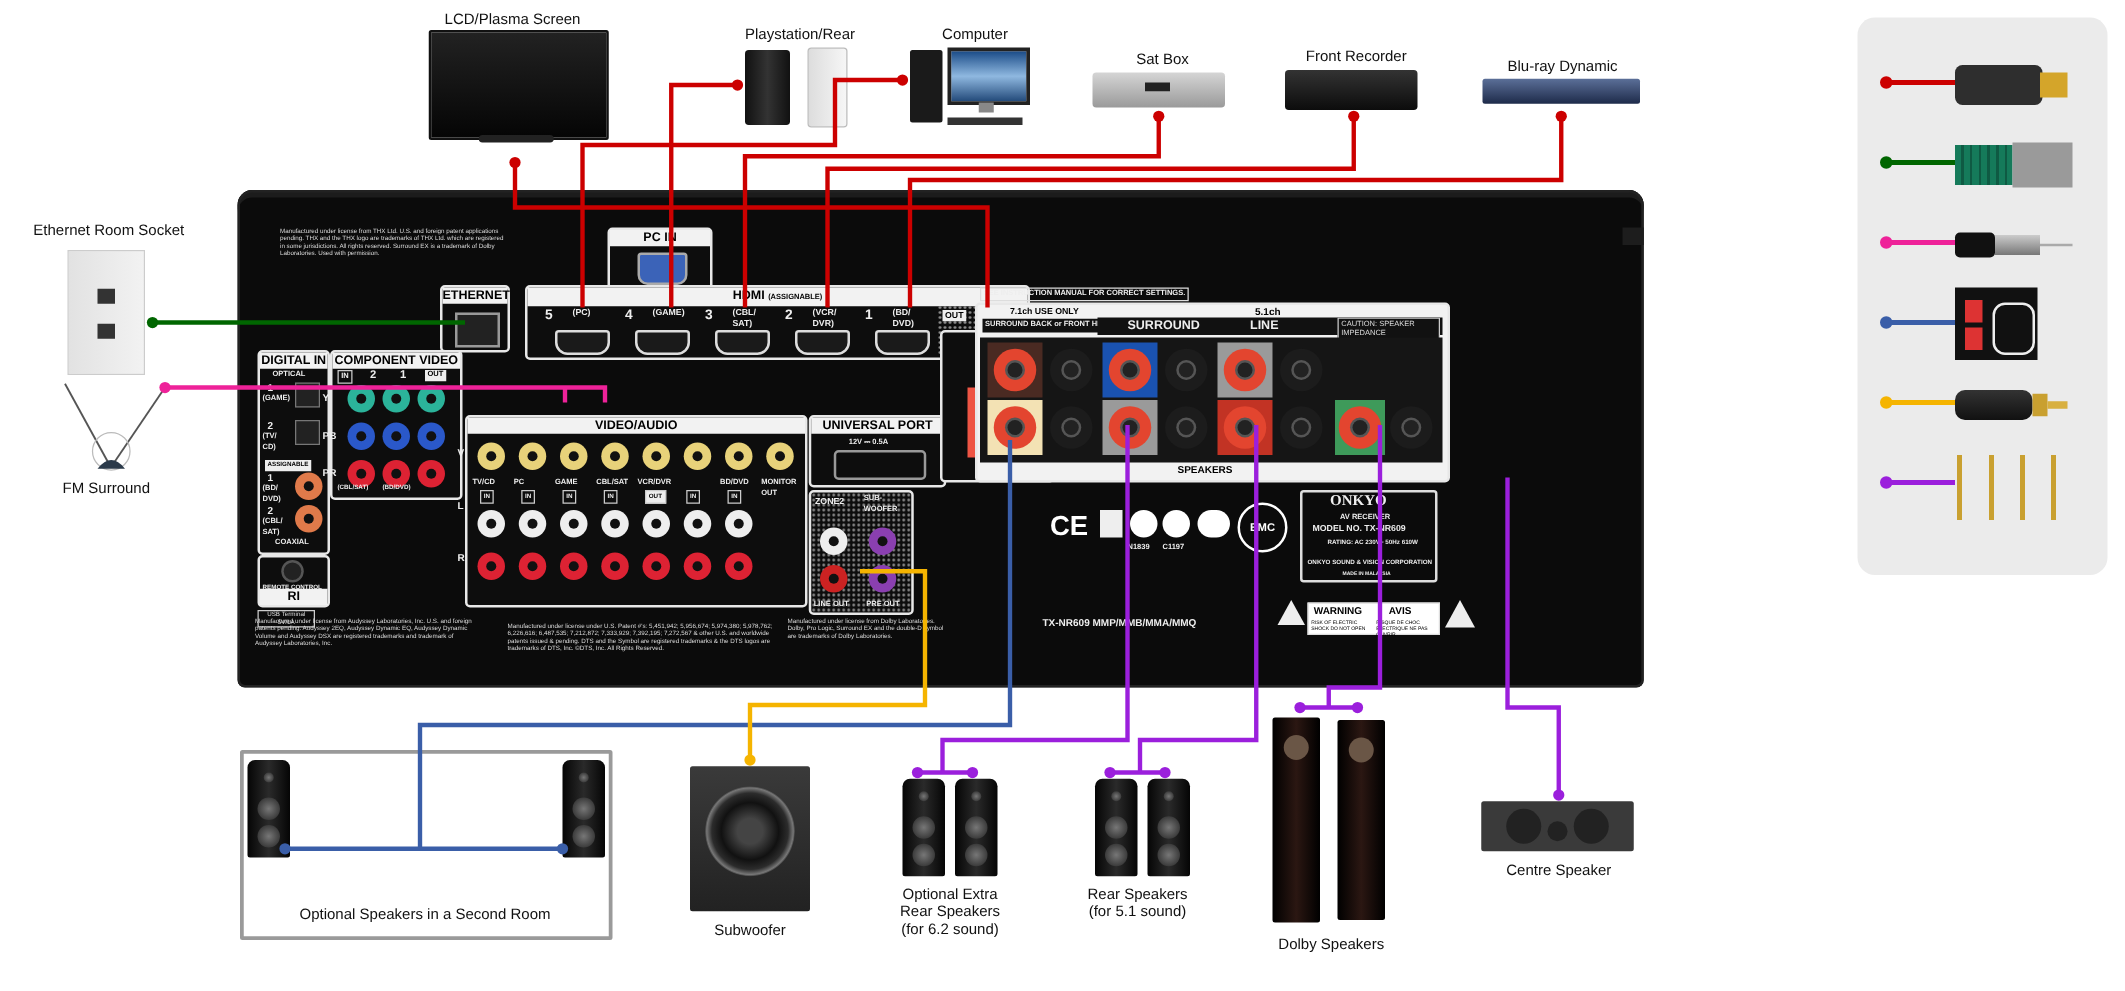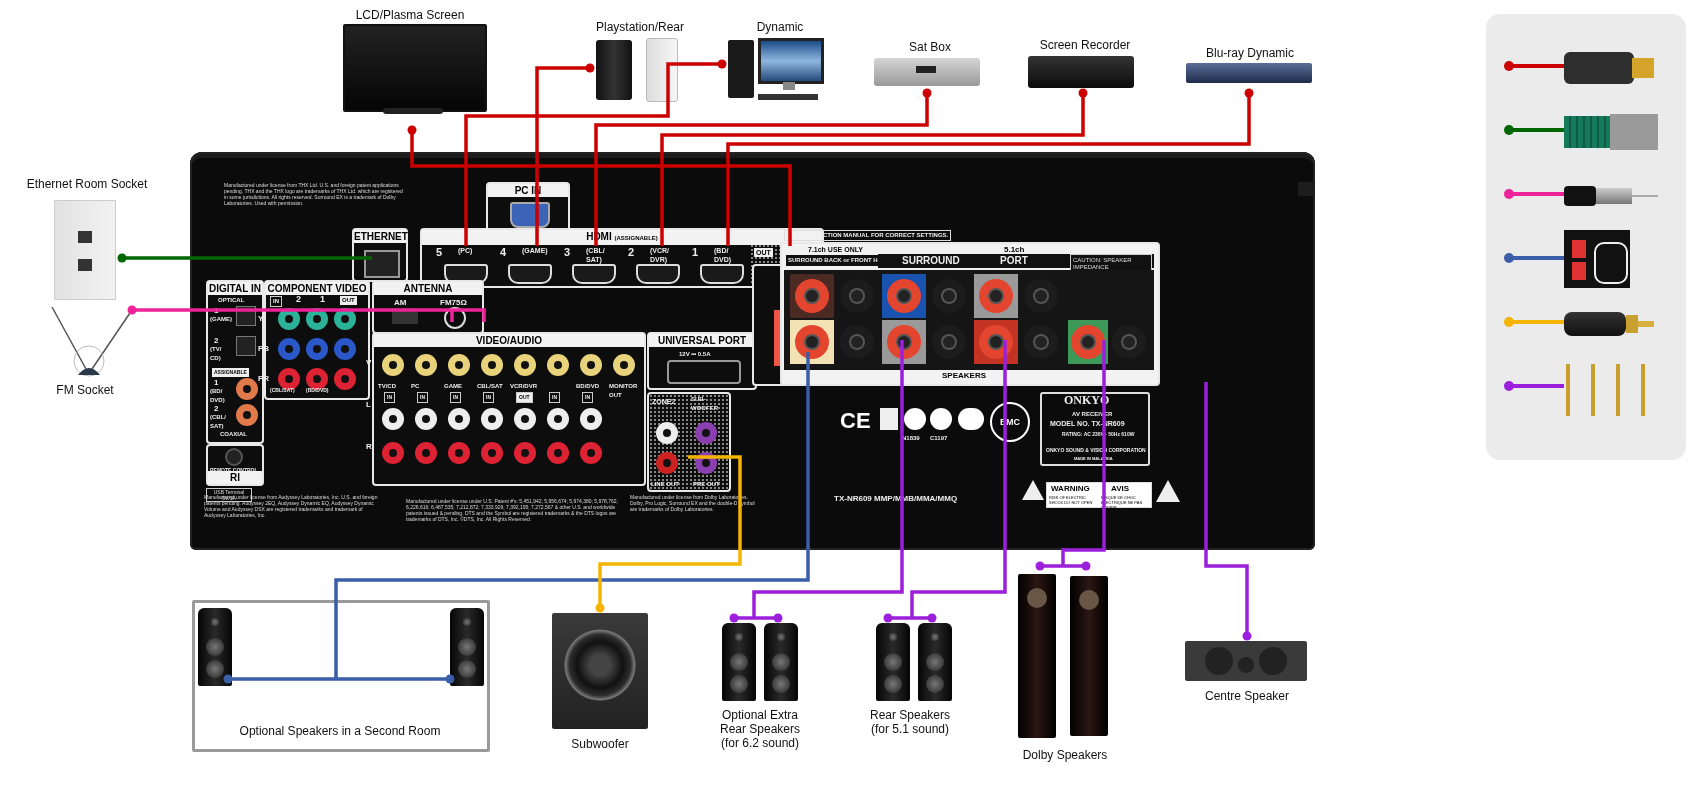--- a/index.html
+++ b/index.html
@@ -33,53 +33,53 @@
   <div style="position:absolute;left:0;top:0;width:140px;height:84px;background:linear-gradient(#222,#050505);border:2px solid #111;border-radius:2px;"></div>
   <div style="position:absolute;left:40px;top:84px;width:60px;height:6px;background:#222;border-radius:3px;"></div>
 </div>
 
 <div class="lbl" style="left:580px;top:20px;width:120px;">Playstation/Rear</div>
 <div class="dev" style="left:596px;top:38px;width:86px;height:64px;">
   <div style="position:absolute;left:0;top:2px;width:36px;height:60px;background:linear-gradient(90deg,#111,#333,#111);border-radius:3px;"></div>
   <div style="position:absolute;left:50px;top:0;width:30px;height:62px;background:linear-gradient(90deg,#ddd,#f6f6f6);border:1px solid #bbb;border-radius:3px;"></div>
 </div>
 
-<div class="lbl" style="left:740px;top:20px;width:80px;">Dynamic</div>
+<div class="lbl" style="left:740px;top:20px;width:80px;">Computer</div>
 <div class="dev" style="left:728px;top:36px;width:100px;height:68px;">
   <div style="position:absolute;left:0;top:4px;width:26px;height:58px;background:#1a1a1a;border-radius:2px;"></div>
   <div style="position:absolute;left:30px;top:2px;width:60px;height:40px;background:linear-gradient(#1b4c88,#8fb8e0,#234a7a);border:3px solid #222;"></div>
   <div style="position:absolute;left:55px;top:46px;width:12px;height:8px;background:#888;"></div>
   <div style="position:absolute;left:30px;top:58px;width:60px;height:6px;background:#333;"></div>
 </div>
 
 <div class="lbl" style="left:880px;top:40px;width:100px;">Sat Box</div>
 <div class="dev" style="left:874px;top:58px;width:106px;height:28px;background:linear-gradient(#d5d5d5,#9a9a9a);border-radius:3px;">
   <div style="position:absolute;left:42px;top:8px;width:20px;height:7px;background:#222;"></div>
 </div>
 
-<div class="lbl" style="left:1030px;top:38px;width:110px;">Screen Recorder</div>
+<div class="lbl" style="left:1030px;top:38px;width:110px;">Front Recorder</div>
 <div class="dev" style="left:1028px;top:56px;width:106px;height:32px;background:linear-gradient(#333,#0c0c0c);border-radius:3px;"></div>
 
 <div class="lbl" style="left:1195px;top:46px;width:110px;">Blu-ray Dynamic</div>
 <div class="dev" style="left:1186px;top:63px;width:126px;height:20px;background:linear-gradient(#5b6f98,#1e2b4a);border-radius:2px;"></div>
 
 <div class="lbl" style="left:22px;top:177px;width:130px;">Ethernet Room Socket</div>
 <div class="dev" style="left:54px;top:200px;width:60px;height:98px;background:linear-gradient(90deg,#e2e2e2,#f2f2f2);border:1px solid #ccc;">
   <div style="position:absolute;left:23px;top:30px;width:14px;height:12px;background:#333;"></div>
   <div style="position:absolute;left:23px;top:58px;width:14px;height:12px;background:#333;"></div>
 </div>
 <div class="dev" style="left:48px;top:305px;width:90px;height:72px;">
   <svg width="90" height="72">
       <line x1="4" y1="2" x2="38" y2="64" stroke="#555" stroke-width="1.5"></line>
       <line x1="86" y1="2" x2="44" y2="64" stroke="#555" stroke-width="1.5"></line>
       <circle cx="41" cy="56" r="15" fill="none" stroke="#bbb"></circle>
       <path d="M30 70 Q41 56 52 70 Z" fill="#2b3a4a"></path>
     </svg>
 </div>
-<div class="lbl" style="left:40px;top:383px;width:90px;">FM Socket</div>
+<div class="lbl" style="left:40px;top:383px;width:90px;">FM Surround</div>
 
 <div id="receiver">
   <div class="tiny" style="left:34px;top:30px;width:180px;">Manufactured under license from THX Ltd. U.S. and foreign patent applications pending. THX and the THX logo are trademarks of THX Ltd. which are registered in some jurisdictions. All rights reserved. Surround EX is a trademark of Dolby Laboratories. Used with permission.</div>
 
   <div class="panel" style="left:296px;top:30px;width:80px;height:50px;">
     <div class="phead">PC IN</div>
     <div style="position:absolute;left:22px;top:18px;width:36px;height:22px;background:#3b63b8;border-radius:3px 3px 8px 8px;border:2px solid #aaa;"></div>
   </div>
 
   <div class="panel" style="left:162px;top:76px;width:52px;height:50px;">
@@ -158,27 +158,20 @@
         <div class="rca" style="left: 68px; top: 56px; background: rgb(42, 88, 201);"></div>
         <div class="wtxt" style="left: -8px; top: 92px;">PR</div>
         <div class="rca" style="left: 12px; top: 86px; background: rgb(221, 34, 51);"></div>
         <div class="rca" style="left: 40px; top: 86px; background: rgb(221, 34, 51);"></div>
         <div class="rca" style="left: 68px; top: 86px; background: rgb(221, 34, 51);"></div>
         <div class="wtxt" style="left: 4px; top: 104px; font-size: 5px;">(CBL/SAT)</div>
         <div class="wtxt" style="left: 40px; top: 104px; font-size: 5px;">(BD/DVD)</div>
       </div>
   </div>
 
-  <div class="panel" style="left:182px;top:128px;width:108px;height:50px;">
-    <div class="phead">ANTENNA</div>
-    <div class="wtxt" style="left:20px;top:16px;">AM</div>
-    <div class="wtxt" style="left:66px;top:16px;">FM75Ω</div>
-    <div style="position:absolute;left:18px;top:26px;width:26px;height:16px;background:#333;"></div>
-    <div style="position:absolute;left:70px;top:25px;width:18px;height:18px;border-radius:50%;border:2px solid #ddd;"></div>
-  </div>
 
   <div class="panel" style="left:457px;top:180px;width:106px;height:54px;">
     <div class="phead">UNIVERSAL PORT</div>
     <div class="wtxt" style="left:30px;top:16px;font-size:6px;">12V ⎓ 0.5A</div>
     <div style="position:absolute;left:18px;top:26px;width:70px;height:20px;border:2px solid #999;border-radius:4px;"></div>
   </div>
 
   <div class="panel" style="left:182px;top:180px;width:270px;height:150px;">
     <div class="phead">VIDEO/AUDIO</div>
     <div id="va-ports">
@@ -244,21 +237,21 @@
     <div style="position:absolute;left:44px;top:44px;width:20px;height:56px;background:#333;"></div>
   </div>
 
   <div class="wtxt" style="left:594px;top:78px;font-size:6px;border:1px solid #ddd;padding:0 2px;">SEE INSTRUCTION MANUAL FOR CORRECT SETTINGS.</div>
   <div class="panel" style="left:590px;top:90px;width:376px;height:140px;background:#f2f2f2;">
     <div class="wtxt" style="left:26px;top:1px;color:#000;font-size:7px;">7.1ch USE ONLY</div>
     <div class="wtxt" style="left:4px;top:11px;font-size:6px;background:#111;padding:1px 2px;">SURROUND BACK or FRONT HIGH</div>
     <div class="wtxt" style="left:222px;top:1px;color:#000;">5.1ch</div>
     <div style="position:absolute;left:96px;top:10px;width:276px;height:14px;background:#111;"></div>
     <div class="wtxt" style="left:120px;top:12px;font-size:10px;">SURROUND</div>
-    <div class="wtxt" style="left:218px;top:12px;font-size:10px;">PORT</div>
+    <div class="wtxt" style="left:218px;top:12px;font-size:10px;">LINE</div>
     <div class="tiny" style="left:288px;top:10px;width:76px;border:1px solid #ccc;padding:2px;font-size:6px;line-height:7px;background:#111;">CAUTION: SPEAKER IMPEDANCE 6~16Ω/SPEAKER</div>
     <div class="wtxt" style="left:306px;top:48px;font-size:9px;">CENTER</div>
     <div style="position:absolute;left:2px;top:26px;width:370px;height:100px;background:#151515;"></div>
     <div id="speaker-posts">
         <div style="position: absolute; left: 8px; top: 30px; width: 44px; height: 44px; background: rgb(74, 42, 34);"></div>
         <div class="post" style="left: 13px; top: 35px; background: rgb(227, 69, 47);"></div>
         <div class="post" style="left: 58px; top: 35px; background: rgb(28, 28, 28);"></div>
         <div style="position: absolute; left: 8px; top: 76px; width: 44px; height: 44px; background: rgb(243, 226, 180);"></div>
         <div class="post" style="left: 13px; top: 81px; background: rgb(227, 69, 47);"></div>
         <div class="post" style="left: 58px; top: 81px; background: rgb(28, 28, 28);"></div>

